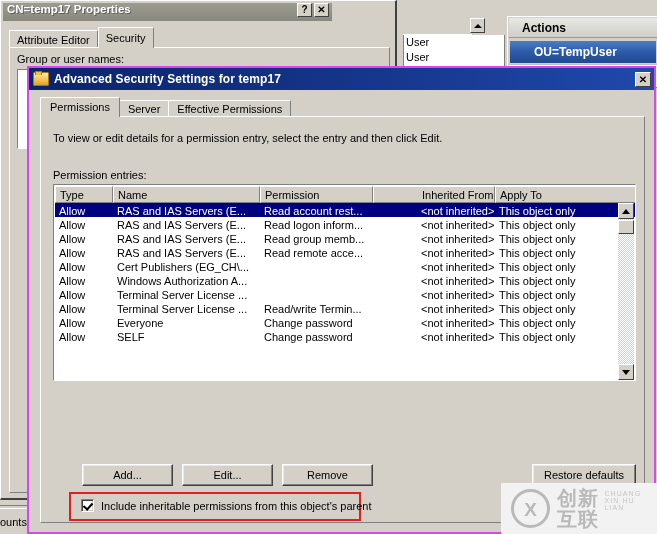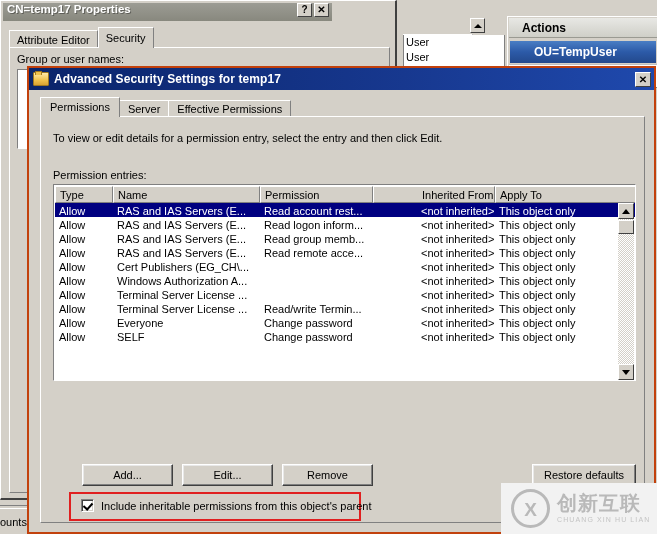--- a/index.html
+++ b/index.html
@@ -107,21 +107,21 @@
   .props-listbox {
     position:absolute; left:16px; top:68px; width:360px; height:80px;
     background:#ffffff; border:1px solid #808080; border-right-color:#ffffff; border-bottom-color:#ffffff;
     box-sizing:border-box;
   }
 
   
   .adv-dlg {
     position: absolute; left: 27px; top: 66px; width: 629px; height: 468px;
     background: #d4d0c8;
-    border: 2px solid #c2410c;
+    border: 2px solid #d946ef;
     box-sizing: border-box;
   }
   .adv-titlebar {
     position:absolute; left:0px; top:0px; right:0px; height:22px;
     background: linear-gradient(to right, #0a246a 0%, #17388f 60%, #1f49ad 100%);
     display:flex; align-items:center;
   }
   .adv-icon {
     width:14px; height:12px; margin-left:4px; margin-right:5px;
     background: linear-gradient(to bottom, #ffe9a8 0%, #f0c14b 60%, #d9a233 100%);
@@ -256,21 +256,21 @@
   }
   .wm-logo {
     width:33px; height:33px; border-radius:50%;
     border:3px solid #b9b9b9; position:relative; flex:none;
   }
   .wm-logo::before {
     content:'X'; position:absolute; left:0; right:0; top:50%; transform:translateY(-50%);
     text-align:center; font-size:19px; font-weight:bold; color:#b9b9b9;
     font-family:"Liberation Sans", sans-serif; line-height:1;
   }
-  .wm-text { display:flex; flex-direction:column; line-height:1.05; }
+  .wm-text { display:flex; flex-direction:row; line-height:1.05; }
   .wm-cn { font-size:20px; color:#b9b9b9; font-weight:bold; letter-spacing:1px;
            font-family:"DejaVu Sans", sans-serif; }
   .wm-py { font-size:7px; color:#c4c4c4; letter-spacing:1.1px; margin-top:2px;
            font-family:"Liberation Sans", sans-serif; }
 </style>
 </head>
 <body>
 
 <div id="root">
 

